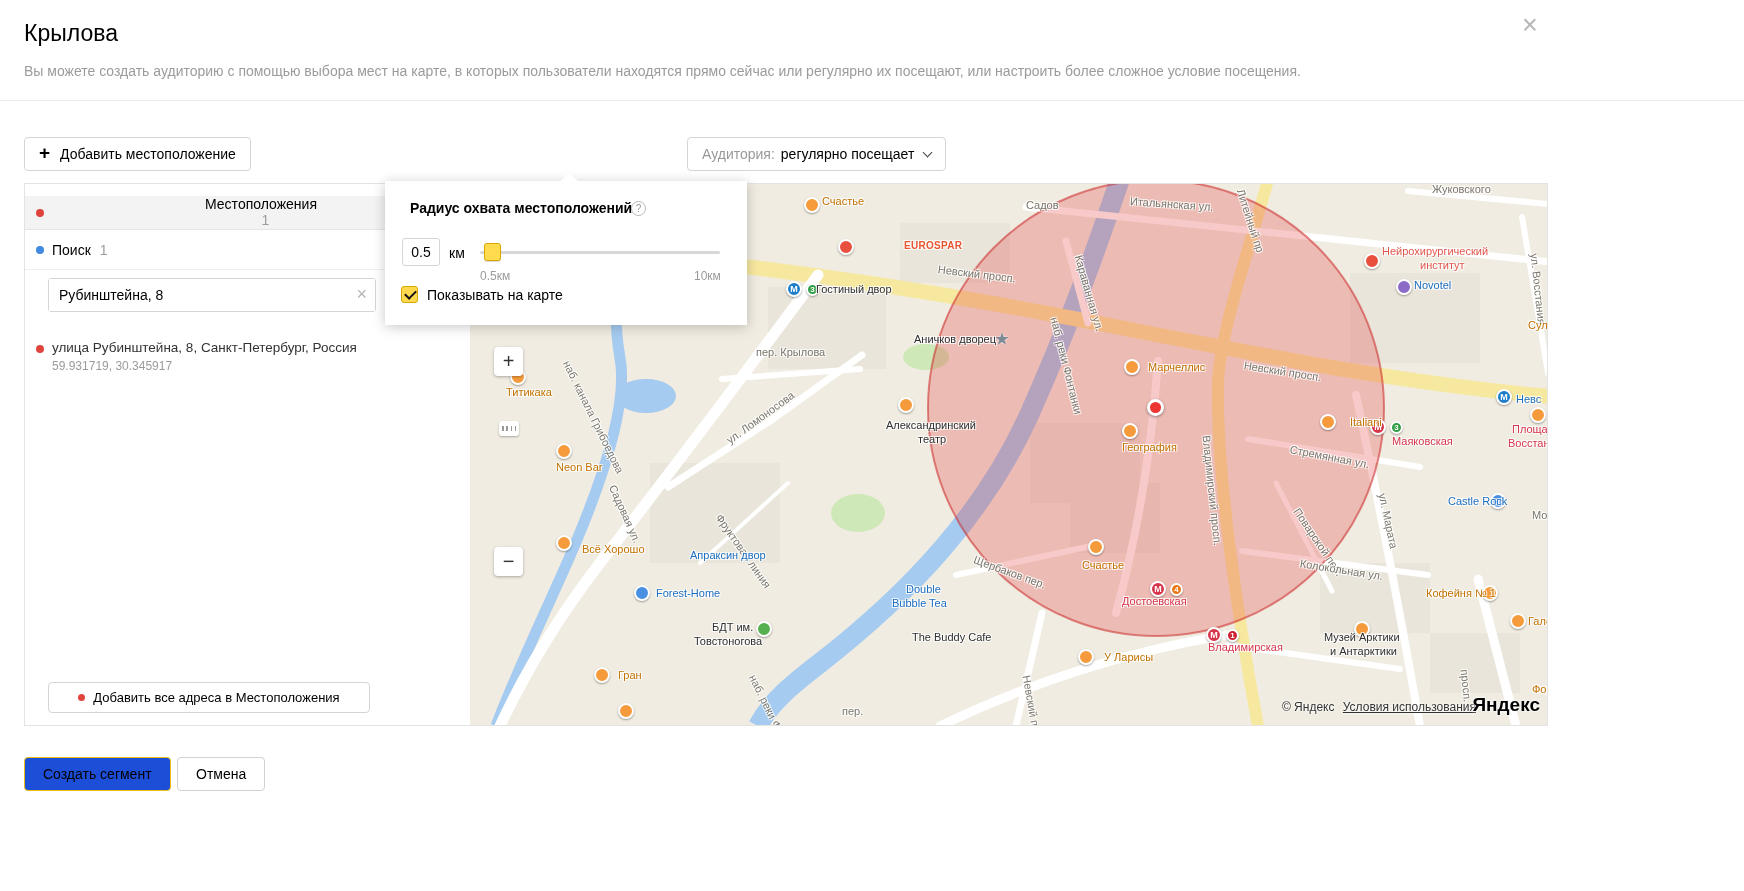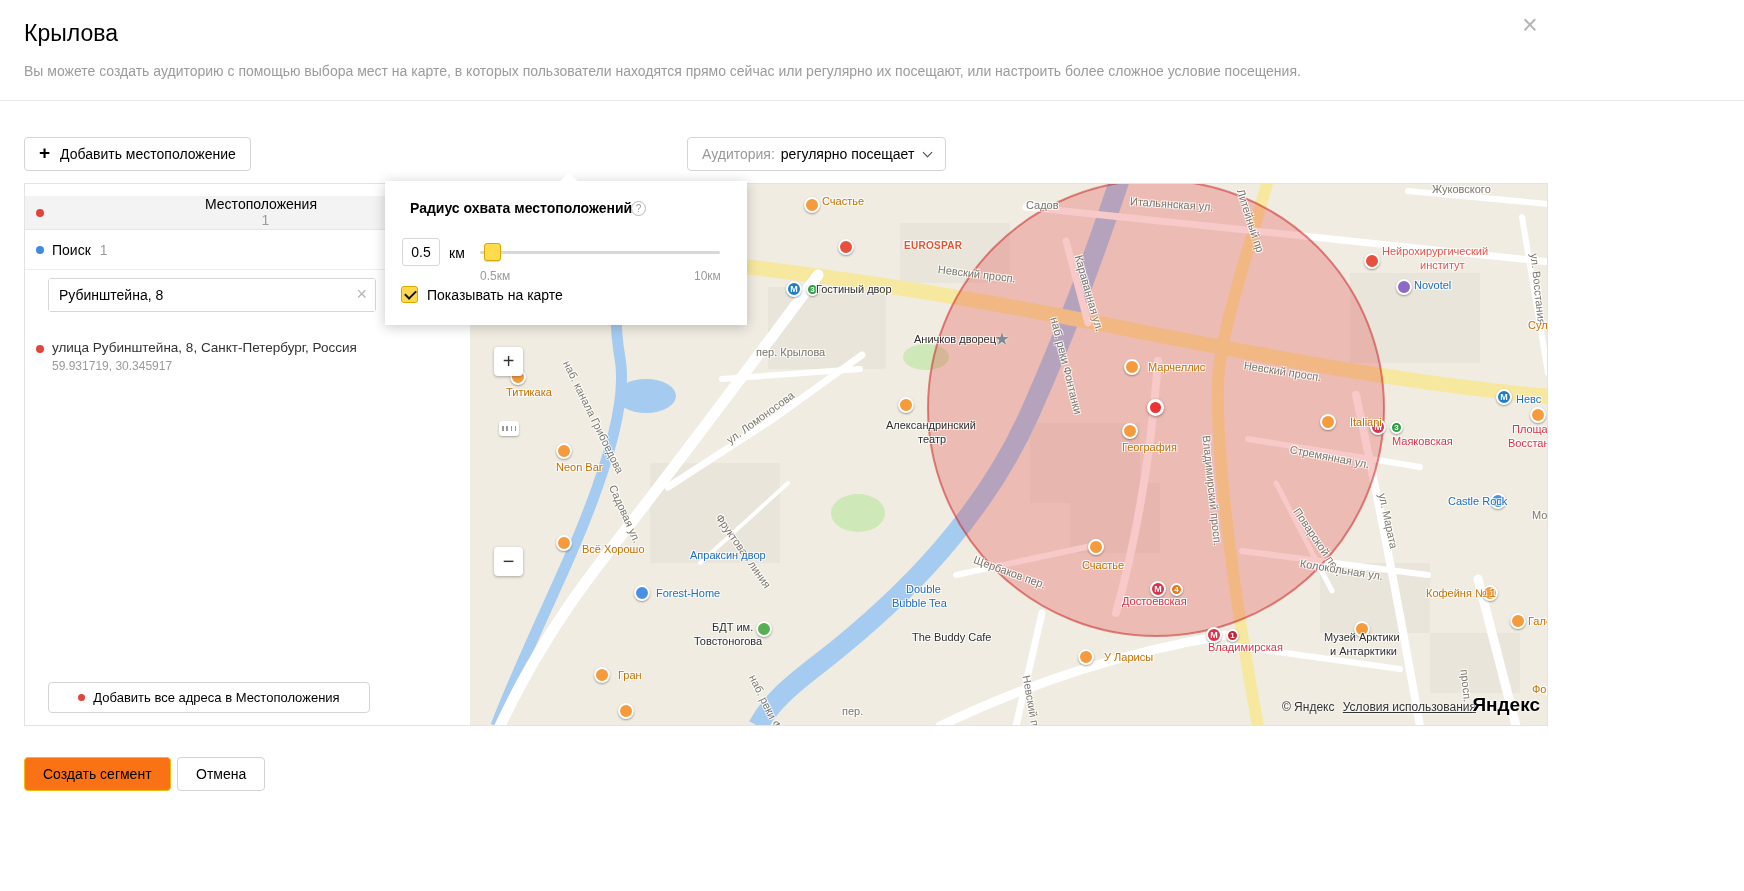--- a/index.html
+++ b/index.html
@@ -95,21 +95,21 @@
   .pp-track { position:absolute; left:95px; top:70px; width:240px; height:3px; background:#d8d8d8; border-radius:2px; cursor:pointer; }
   .pp-handle { position:absolute; left:99px; top:62px; width:17px; height:18px; background:#ffdb4d; border:1px solid #d9a700; border-radius:3px; cursor:grab; box-shadow:0 1px 1px rgba(0,0,0,.15); }
   .pp-min { position:absolute; left:95px; top:88px; font-size:12px; color:#9b9b9b; }
   .pp-max { position:absolute; left:309px; top:88px; font-size:12px; color:#9b9b9b; }
   .cb { position:absolute; left:16px; top:105px; width:17px; height:17px; background:#ffd94d; border:1px solid #d4a900; border-radius:3px; cursor:pointer; }
   .cb::after { content:""; position:absolute; left:3px; top:3px; width:9px; height:5px; border-left:2px solid #111; border-bottom:2px solid #111; transform:rotate(-45deg); }
   .cb-lbl { position:absolute; left:42px; top:106px; font-size:14px; cursor:pointer; }
 
   
   .f-btn { position:absolute; top:757px; height:34px; border-radius:4px; font-size:14px; font-family:inherit; display:flex; align-items:center; padding:0 18px; cursor:pointer; }
-  .f-create { left:24px; background:#f97316; border:1px solid #edbd12; }
+  .f-create { left:24px; background:#1d4ed8; border:1px solid #edbd12; }
   .f-cancel { left:177px; background:#fff; border:1px solid #d2d2d2; }
 </style>
 </head>
 <body>
 
 <div class="stage">
 
   <span class="dlg-title">Крылова</span>
   <span class="close">×</span>
   <div class="desc">Вы можете создать аудиторию с помощью выбора мест на карте, в которых пользователи находятся прямо сейчас или регулярно их посещают, или настроить более сложное условие посещения.</div>

